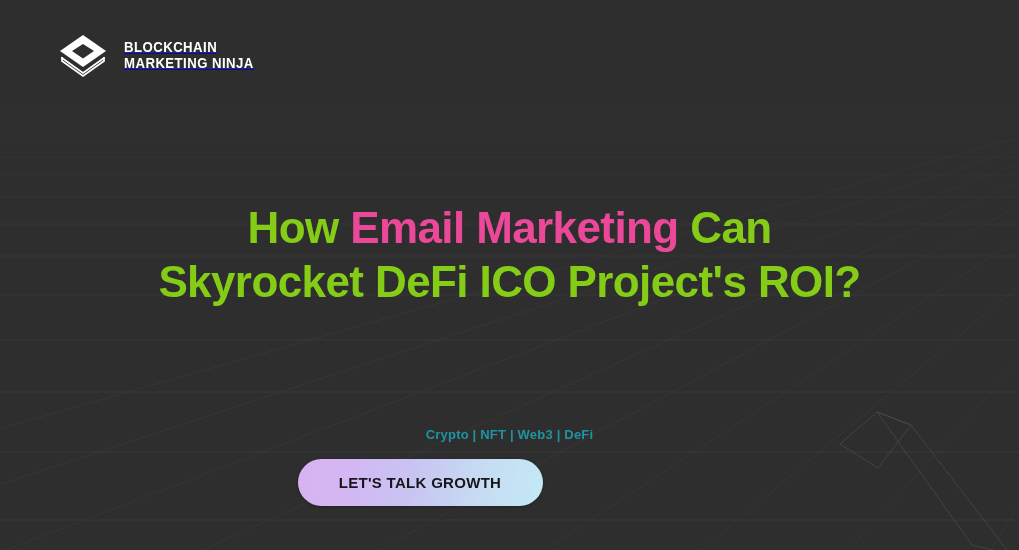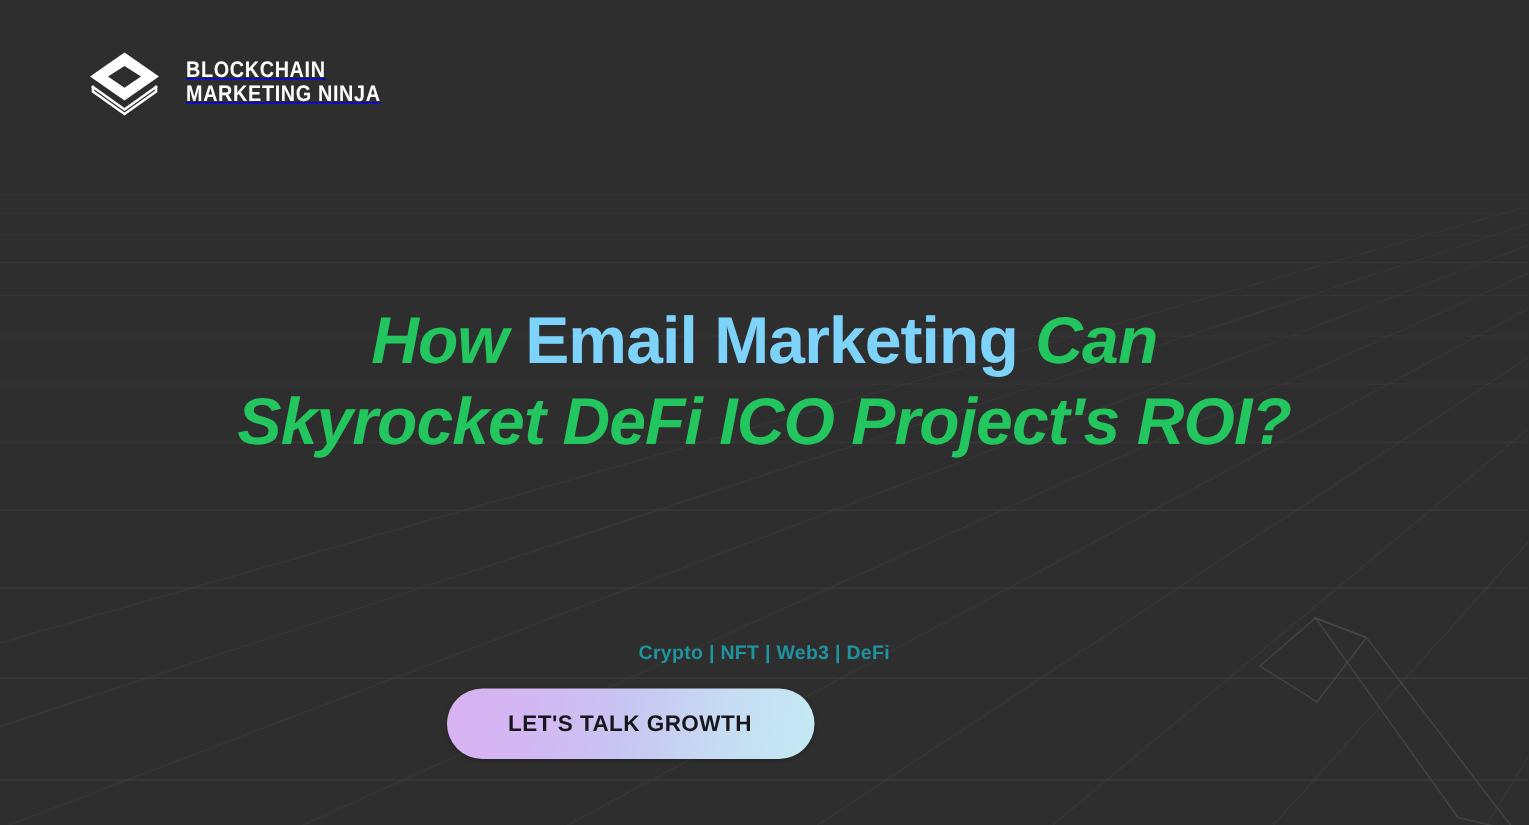--- a/index.html
+++ b/index.html
@@ -88,22 +88,22 @@
     left:0;
     width:1019px;
     text-align:center;
     font-size:44px;
     font-weight:bold;
     line-height:54px;
     letter-spacing:-0.6px;
     color:#ffffff;
     white-space:nowrap;
   }
-  .hl-accent { color:#22c55e;font-style:italic; }
-  .hl-white  { color:#7dd3fc; }
+  .hl-accent { color:#84cc16; }
+  .hl-white  { color:#ec4899; }
 
   .tagline {
     position:absolute;
     top:427px;
     left:0;
     width:1019px;
     text-align:center;
     font-size:13px;
     font-weight:bold;
     letter-spacing:0.2px;

